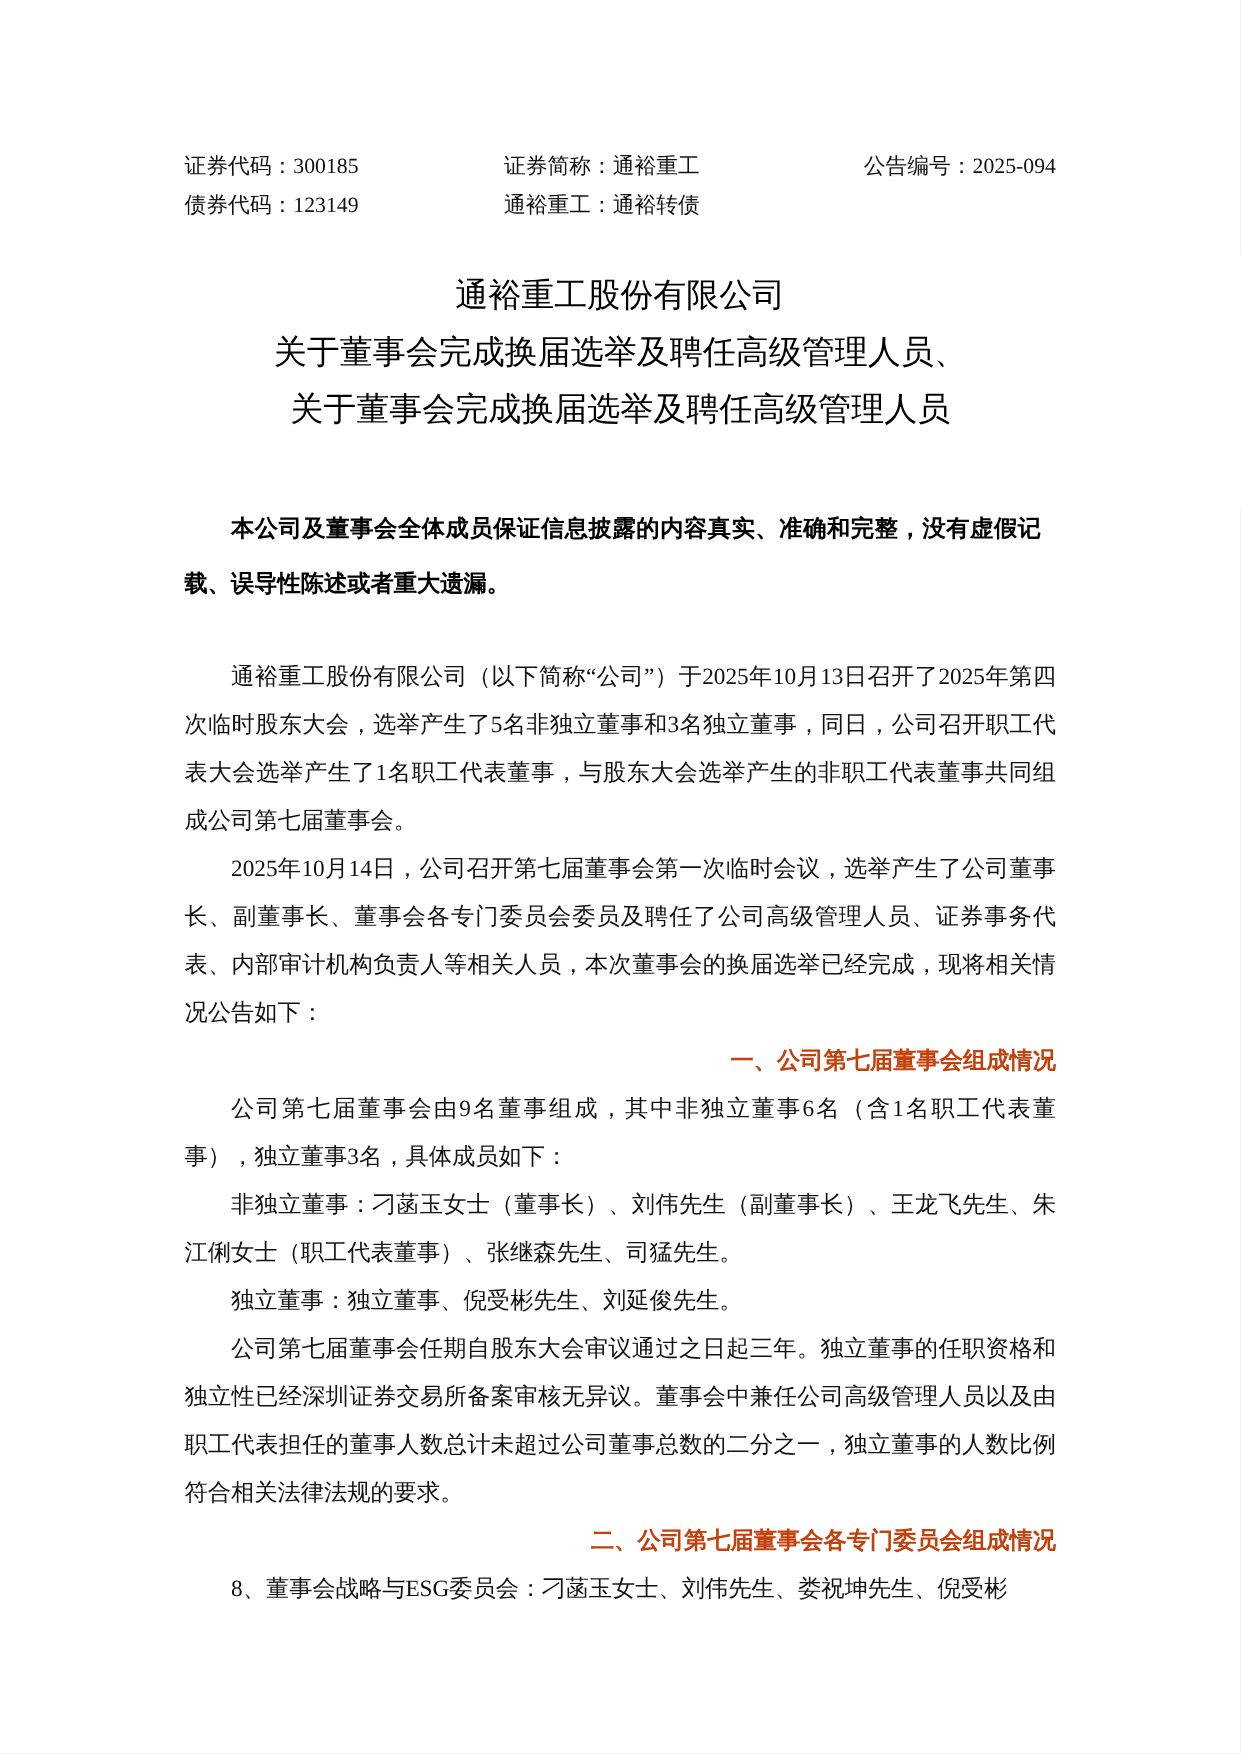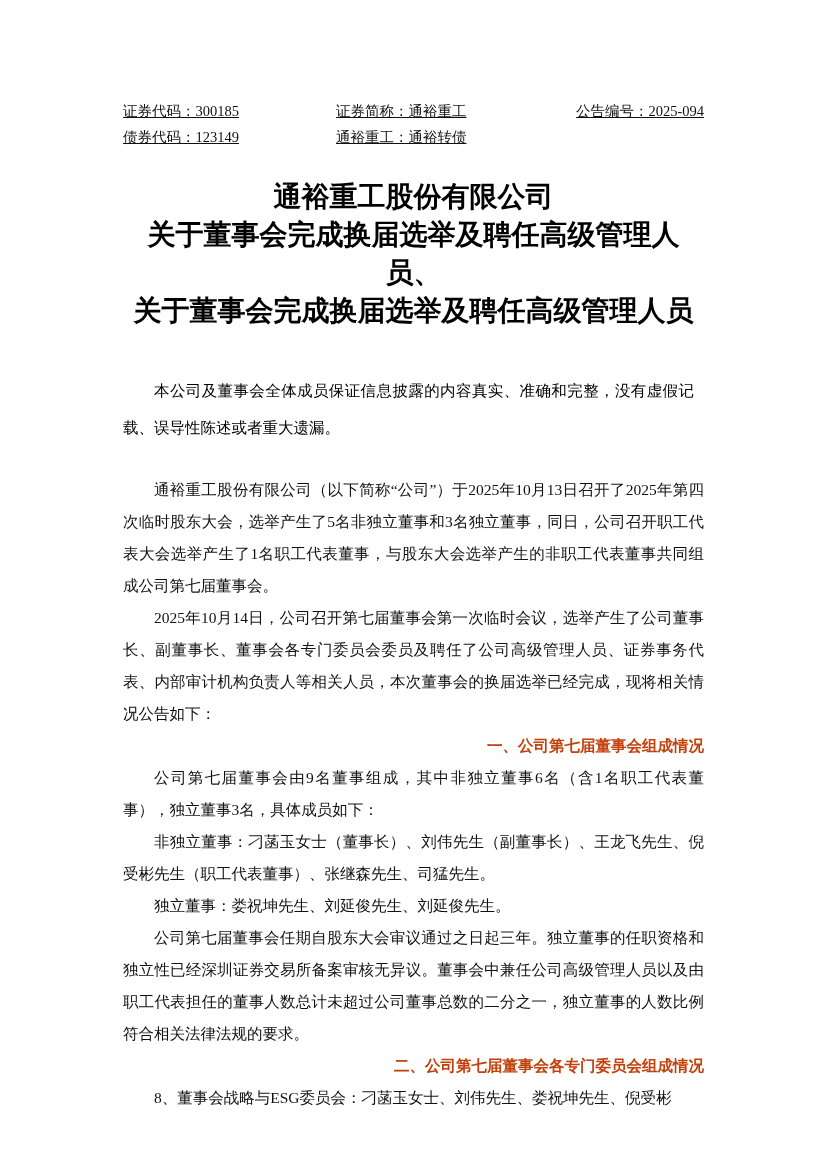--- a/index.html
+++ b/index.html
@@ -22,36 +22,35 @@
     padding: 98px 123px 0 123px;
     box-sizing: border-box;
   }
   .doc-header {
     font-size: 14.5px;
     line-height: 26px;
     white-space: nowrap;
   }
   .doc-header .row {
     display: flex;
-    text-decoration: underline;
   }
   .doc-header .c1 { width: 213px; }
   .doc-header .c2 { width: 235px; }
   .doc-header .c3 { flex: 1; text-align: right; }
   .title-block {
     margin-top: 28px;
     text-align: center;
-    font-weight: bold;
-    font-size: 28px;
+    font-weight: normal;
+    font-size: 22px;
     line-height: 38px;
     color: #000000;
   }
   .statement {
     margin: 42px 10px 0 0;
-    font-weight: normal;
+    font-weight: bold;
     font-size: 15.5px;
     line-height: 37px;
     text-indent: 2em;
     text-align: justify;
     color: #000000;
   }
   .body-block {
     margin-top: 28px;
   }
   .para {
@@ -92,21 +91,21 @@
       <div>关于董事会完成换届选举及聘任高级管理人员</div>
     </div>
 
     <p class="statement">本公司及董事会全体成员保证信息披露的内容真实、准确和完整，没有虚假记载、误导性陈述或者重大遗漏。</p>
 
     <div class="body-block">
       <p class="para">通裕重工股份有限公司（以下简称“公司”）于2025年10月13日召开了2025年第四次临时股东大会，选举产生了5名非独立董事和3名独立董事，同日，公司召开职工代表大会选举产生了1名职工代表董事，与股东大会选举产生的非职工代表董事共同组成公司第七届董事会。</p>
       <p class="para">2025年10月14日，公司召开第七届董事会第一次临时会议，选举产生了公司董事长、副董事长、董事会各专门委员会委员及聘任了公司高级管理人员、证券事务代表、内部审计机构负责人等相关人员，本次董事会的换届选举已经完成，现将相关情况公告如下：</p>
       <p class="para heading">一、公司第七届董事会组成情况</p>
       <p class="para">公司第七届董事会由9名董事组成，其中非独立董事6名（含1名职工代表董事），独立董事3名，具体成员如下：</p>
-      <p class="para">非独立董事：刁菡玉女士（董事长）、刘伟先生（副董事长）、王龙飞先生、倪受彬先生（职工代表董事）、张继森先生、司猛先生。</p>
-      <p class="para">独立董事：娄祝坤先生、刘延俊先生、刘延俊先生。</p>
+      <p class="para">非独立董事：刁菡玉女士（董事长）、刘伟先生（副董事长）、王龙飞先生、朱江俐女士（职工代表董事）、张继森先生、司猛先生。</p>
+      <p class="para">独立董事：独立董事、倪受彬先生、刘延俊先生。</p>
       <p class="para">公司第七届董事会任期自股东大会审议通过之日起三年。独立董事的任职资格和独立性已经深圳证券交易所备案审核无异议。董事会中兼任公司高级管理人员以及由职工代表担任的董事人数总计未超过公司董事总数的二分之一，独立董事的人数比例符合相关法律法规的要求。</p>
       <p class="para heading">二、公司第七届董事会各专门委员会组成情况</p>
       <p class="para">8、董事会战略与ESG委员会：刁菡玉女士、刘伟先生、娄祝坤先生、倪受彬</p>
     </div>
 
   </div>
 </div>
 
 </body></html>

